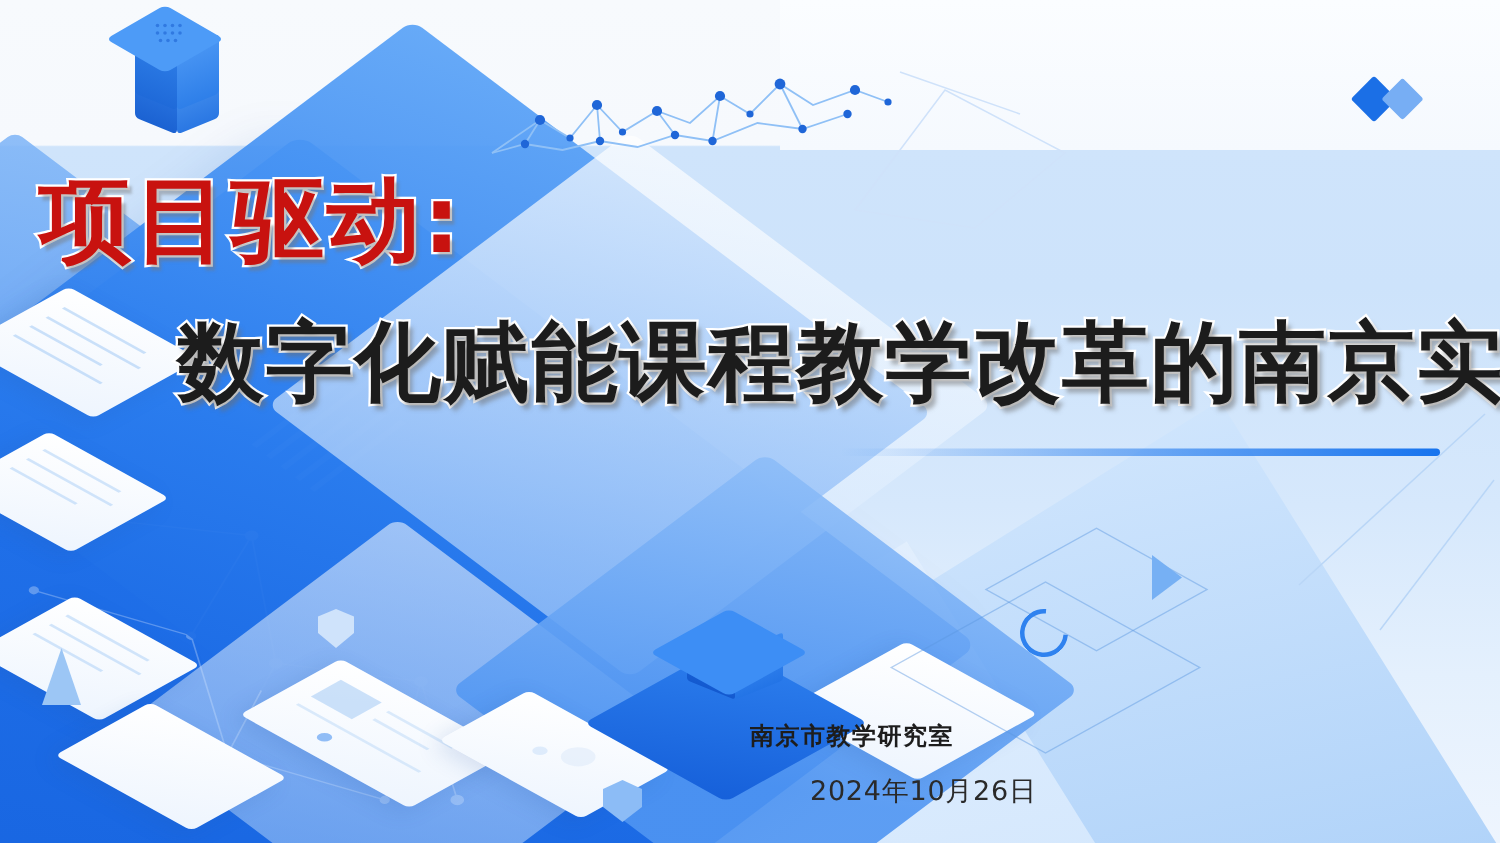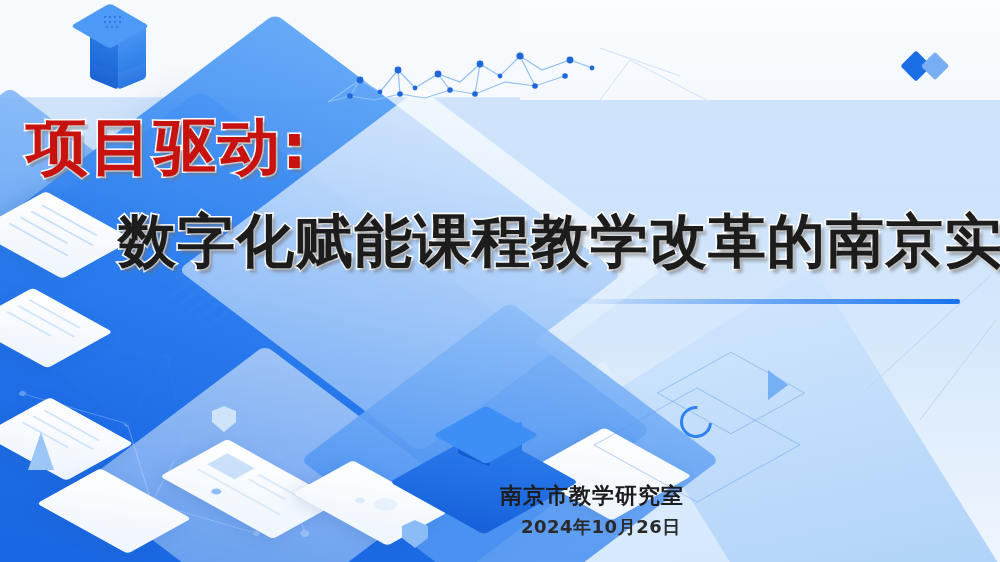--- a/index.html
+++ b/index.html
@@ -211,28 +211,28 @@
     color: #16276b;
     font-family: "DejaVu Serif", "Liberation Serif", serif;
     font-style: italic;
     -webkit-text-stroke: 1.6px rgba(255,255,255,.85);
     paint-order: stroke fill;
     white-space: nowrap;
   }
 
   .org {
     position: absolute; left: 500px; top: 481px;
-    font-size: 22px; font-weight: 700; color: #1d1d1d;
+    font-size: 16px; font-weight: 700; color: #1d1d1d;
     letter-spacing: 1px;
     font-family: "DejaVu Sans", "Liberation Sans", sans-serif;
     text-align: center;
   }
   .date {
-    position: absolute; left: 521px; top: 515px;
-    font-size: 18px; font-weight: 700; color: #2a2a2a;
+    position: absolute; left: 540px; top: 515px;
+    font-size: 18px; font-weight: 400; color: #2a2a2a;
     letter-spacing: .5px;
     font-family: "DejaVu Sans", "Liberation Sans", sans-serif;
   }
 </style>
 </head>
 <body>
 
 <div class="slide">
 
   <div class="bg-base"></div>

